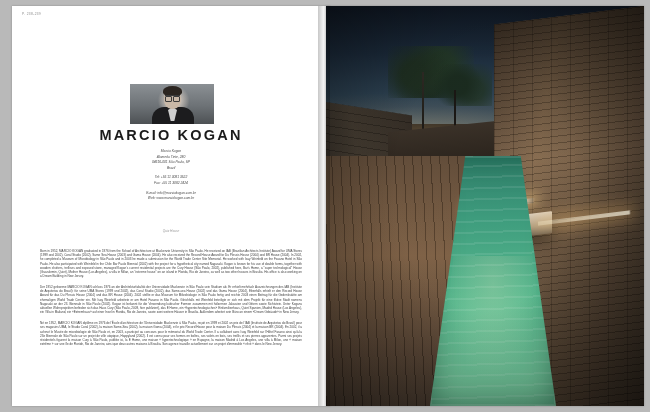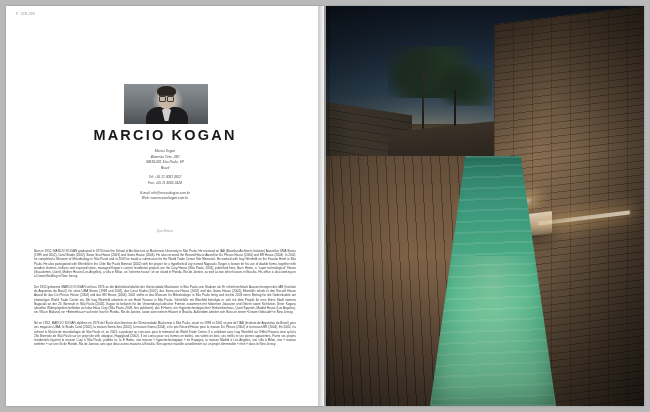--- a/index.html
+++ b/index.html
@@ -16,21 +16,21 @@
   .spread {
     position: relative;
     width: 650px;
     height: 412px;
     background: #b9b9b9;
     box-sizing: border-box;
   }
   
   .page-left {
     position: absolute;
-    left: 6px;
+    left: 12px;
     top: 6px;
     width: 318px;
     height: 400px;
     background: #ffffff;
     box-sizing: border-box;
     box-shadow: 0 0 2px rgba(0,0,0,0.25);
     overflow: hidden;
   }
   .folio {
     position: absolute;

